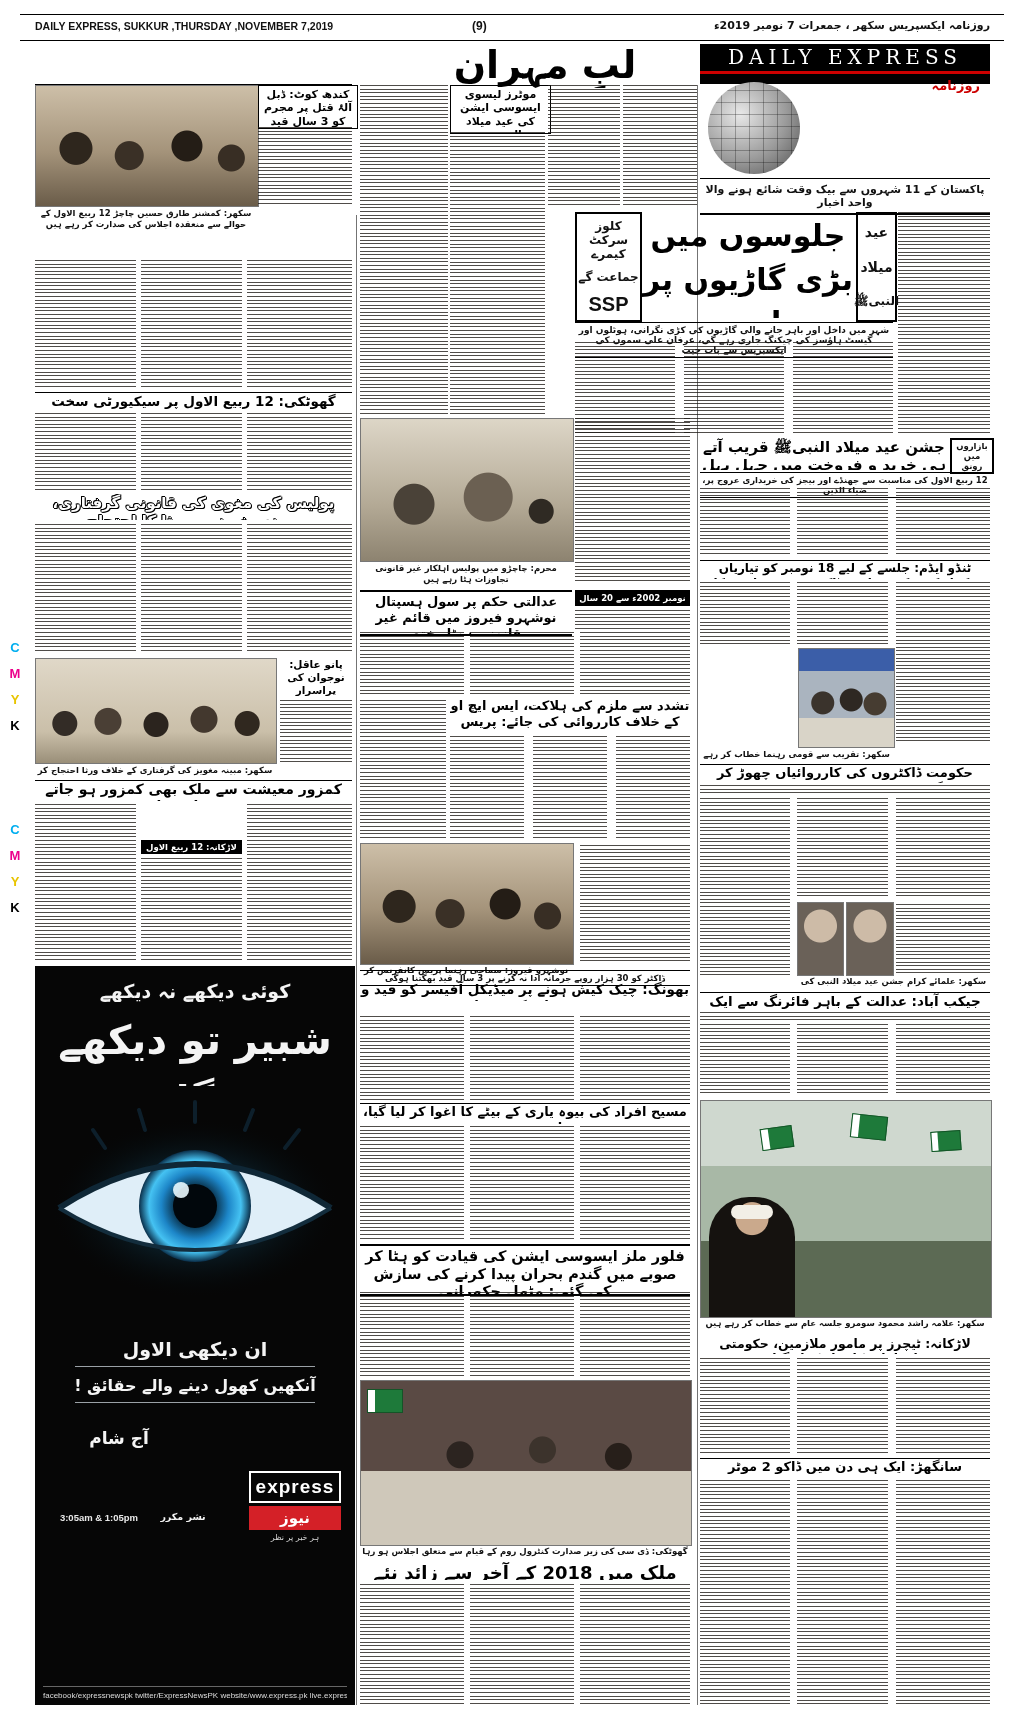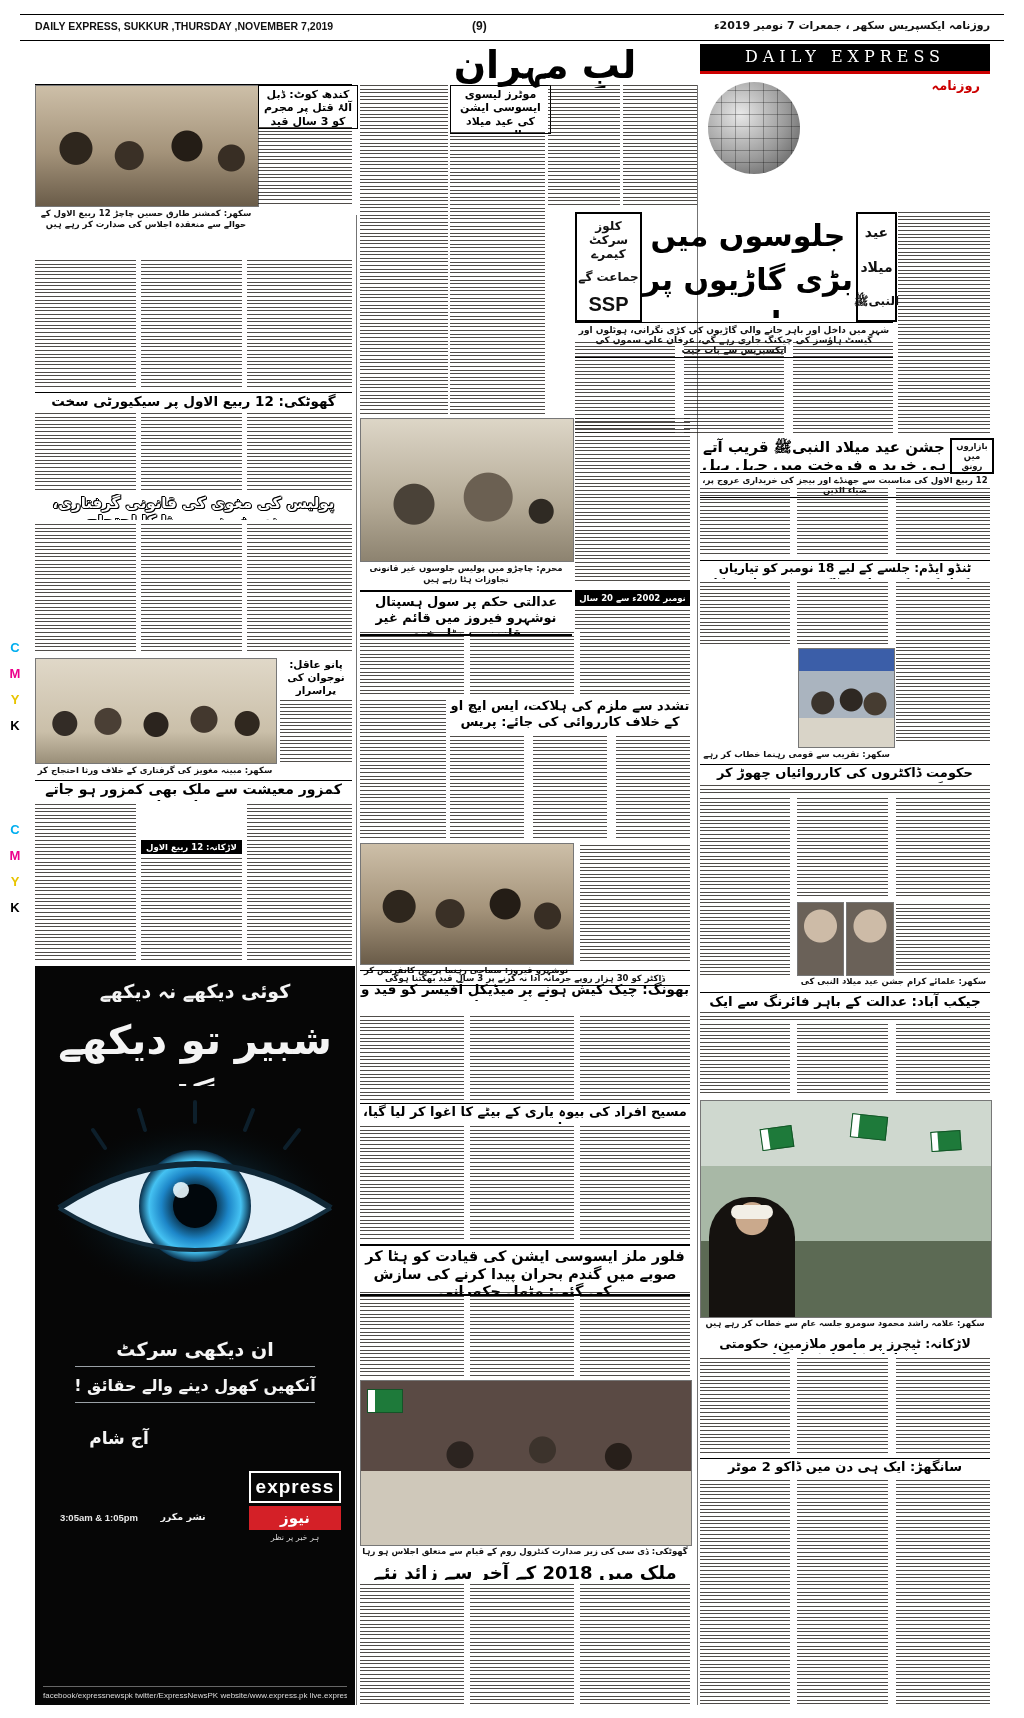--- a/index.html
+++ b/index.html
@@ -82,25 +82,27 @@
   <div class="abs rule" style="left:20px;top:14px;width:984px;height:1px"></div>
   <div class="abs" style="left:35px;top:20px;font-size:10.5px;font-weight:bold">DAILY EXPRESS, SUKKUR ,THURSDAY ,NOVEMBER 7,2019</div>
   <div class="abs" style="left:472px;top:19px;font-size:12px;font-weight:bold">(9)</div>
   <div class="abs u" style="right:34px;top:19px;font-size:11px;font-weight:bold">روزنامہ ایکسپریس سکھر ، جمعرات 7 نومبر 2019ء</div>
   <div class="abs rule" style="left:20px;top:40px;width:984px;height:1px"></div>
 
   <div class="abs rule" style="left:35px;top:84px;width:317px;height:2px"></div>
   <div class="abs u hd" style="left:440px;top:42px;width:210px;font-size:38px">لبِ مہران</div>
 
   <div class="abs" style="left:700px;top:44px;width:290px;height:160px">
-    <div class="abs" style="left:0;top:0;width:290px;height:30px;background:#000;color:#fff;text-align:center;
-         font-family:'DejaVu Serif',serif;font-size:16px;letter-spacing:5px;line-height:26px">DAILY EXPRESS</div>
+    <div class="abs" style="left:0;top:0;width:290px;height:40px;background:#000;color:#fff;text-align:center;
+         font-family:'DejaVu Serif',serif;font-size:20px;letter-spacing:5px;line-height:26px">DAILY EXPRESS</div>
     <div class="abs" style="left:0;top:27px;width:290px;height:3px;background:#cc0000"></div>
     <div class="abs globe" style="left:8px;top:38px;width:92px;height:92px"></div>
     <div class="abs u" style="right:10px;top:34px;font-size:13px;font-weight:bold;color:#cc0000">روزنامہ</div>
+    <div class="abs u" style="left:0;top:134px;width:290px;border-top:1px solid #000;border-bottom:2px solid #000;
+         font-size:11px;font-weight:bold;text-align:center;padding:4px 0">پاکستان کے 11 شہروں سے بیک وقت شائع ہونے والا واحد اخبار</div>
   </div>
 
   <div class="abs vrule" style="left:697px;top:85px;height:1620px"></div>
   <div class="abs vrule" style="left:356px;top:215px;height:1490px"></div>
 
   <div class="abs ph ph-meeting" style="left:35px;top:85px;width:222px;height:120px"></div>
   <div class="abs cap" style="left:35px;top:208px;width:222px;height:24px">سکھر: کمشنر طارق حسین چاچڑ 12 ربیع الاول کے حوالے سے منعقدہ اجلاس کی صدارت کر رہے ہیں</div>
 
   <div class="abs hd box" style="left:258px;top:85px;width:94px;height:38px;font-size:11px;padding:2px">کندھ کوٹ: ڈبل آلۂ قتل پر مجرم کو 3 سال قید کی سزا</div>
   <div class="abs hd box" style="left:450px;top:85px;width:95px;height:43px;font-size:11px;padding:2px">موٹرز لیسوی ایسوسی ایشن کی عید میلاد النبی پر استقبالیہ کیمپ لگانے کا فیصلہ</div>
@@ -121,21 +123,21 @@
   <div class="abs hd" style="left:35px;top:392px;width:317px;height:18px;font-size:13.5px;border-top:1px solid #000">گھوٹکی: 12 ربیع الاول پر سیکیورٹی سخت رکھنے کے احکامات</div>
   <div class="abs hd hollow" style="left:35px;top:494px;width:317px;height:26px;font-size:15px">پولیس کی مغوی کی قانونی گرفتاری، مبینہ مغویز پر ورثا کا احتجاج</div>
   <div class="abs hd" style="left:280px;top:658px;width:72px;height:38px;font-size:10.5px">پانو عاقل: نوجوان کی پراسرار ہلاکت کا مقدمہ درج</div>
   <div class="abs hd" style="left:35px;top:780px;width:317px;height:20px;font-size:14px;border-top:1px solid #000">کمزور معیشت سے ملک بھی کمزور ہو جاتے ہیں: دارو خان</div>
   <div class="abs subbar" style="left:141px;top:840px;width:101px;height:14px;font-size:8.5px;line-height:14px">لاڑکانہ: 12 ربیع الاول کا سیکیورٹی پلان جاری</div>
 
   <div class="abs ph ph-protest" style="left:35px;top:658px;width:240px;height:104px"></div>
   <div class="abs cap" style="left:35px;top:765px;width:240px;height:12px">سکھر: مبینہ مغویز کی گرفتاری کے خلاف ورثا احتجاج کر رہے ہیں</div>
 
   <div class="abs ph ph-tents" style="left:360px;top:418px;width:212px;height:142px"></div>
-  <div class="abs cap" style="left:360px;top:563px;width:212px;height:22px">محرم: چاچڑو میں پولیس جلوسوں غیر قانونی تجاوزات ہٹا رہے ہیں</div>
+  <div class="abs cap" style="left:360px;top:563px;width:212px;height:22px">محرم: چاچڑو میں پولیس اہلکار غیر قانونی تجاوزات ہٹا رہے ہیں</div>
   <div class="abs hd" style="left:360px;top:590px;width:212px;height:38px;font-size:13px;border-top:2px solid #000;border-bottom:2px solid #000;padding:2px 0">عدالتی حکم پر سول ہسپتال نوشہرو فیروز میں قائم غیر قانونی ہوٹل ختم</div>
   <div class="abs subbar" style="left:575px;top:590px;width:115px;height:16px;font-size:8.5px;line-height:16px">نومبر 2002ء سے 20 سال کے معاہدے پر استعمال ہو رہا تھا</div>
   <div class="abs hd" style="left:450px;top:698px;width:240px;height:34px;font-size:13px">تشدد سے ملزم کی ہلاکت، ایس ایچ او کے خلاف کارروائی کی جائے: پریس کانفرنس</div>
 
   <div class="abs ph ph-meeting" style="left:360px;top:843px;width:212px;height:120px"></div>
   <div class="abs cap" style="left:360px;top:965px;width:212px;height:13px">نوشہرو فیروز: سماجی رہنما پریس کانفرنس کر رہے ہیں</div>
 
   <div class="abs hd" style="left:360px;top:981px;width:330px;height:20px;font-size:13.5px">بھونگ: چیک کیش ہونے پر میڈیکل آفیسر کو قید و جرمانے کی سزا</div>
   <div class="abs u byl" style="left:360px;top:970px;width:330px;font-size:8.5px">ڈاکٹر کو 30 ہزار روپے جرمانہ ادا نہ کرنے پر 3 سال قید بھگتنا ہوگی</div>
   <div class="abs hd" style="left:360px;top:1103px;width:330px;height:20px;font-size:13px;border-top:1px solid #000">مسیح افراد کی بیوہ یاری کے بیٹے کا اغوا کر لیا گیا، مزاحمت پر تشدد</div>
@@ -199,21 +201,21 @@
       <ellipse cx="150" cy="122" rx="148" ry="92" fill="url(#glow)"></ellipse>
       <path d="M14,122 Q150,34 286,122 Q150,206 14,122 Z" fill="#dfeef8"></path>
       <circle cx="150" cy="120" r="56" fill="url(#iris)"></circle>
       <circle cx="150" cy="120" r="22" fill="#01070c"></circle>
       <circle cx="136" cy="104" r="8" fill="#eafaff" opacity="0.9"></circle>
       <path d="M14,122 Q150,34 286,122" fill="none" stroke="#0f2736" stroke-width="6"></path>
       <path d="M14,122 Q150,206 286,122" fill="none" stroke="#132d3d" stroke-width="4"></path>
       <path d="M60,62 L48,44 M100,44 L94,24 M150,36 L150,16 M200,44 L208,24 M240,62 L254,44" stroke="#0d1f2b" stroke-width="4" stroke-linecap="round"></path>
     </svg>
 
-    <div class="abs adtxt" style="left:20px;top:372px;width:280px;font-size:19px;font-weight:bold">ان دیکھی سرکٹ</div>
+    <div class="abs adtxt" style="left:20px;top:372px;width:280px;font-size:19px;font-weight:bold">ان دیکھی الاول</div>
     <div class="abs adrule" style="left:40px;top:400px;width:240px"></div>
     <div class="abs adtxt" style="left:20px;top:410px;width:280px;font-size:16px;font-weight:bold">آنکھیں کھول دینے والے حقائق !</div>
     <div class="abs adrule" style="left:40px;top:436px;width:240px"></div>
 
     <div class="abs adtxt" style="left:14px;top:462px;width:140px;font-size:17px;font-weight:bold">آج شام</div>
     <div class="abs" style="left:10px;top:546px;width:108px;text-align:center;font-size:9.5px;color:#e8e8e8;font-weight:bold">3:05am &amp; 1:05pm</div>
     <div class="abs adtxt" style="left:118px;top:545px;width:60px;font-size:9.5px;font-weight:bold">نشر مکرر</div>
 
     <div id="exp-logo" class="abs" style="left:214px;top:505px;width:92px">
       <div class="ebox">express</div>

